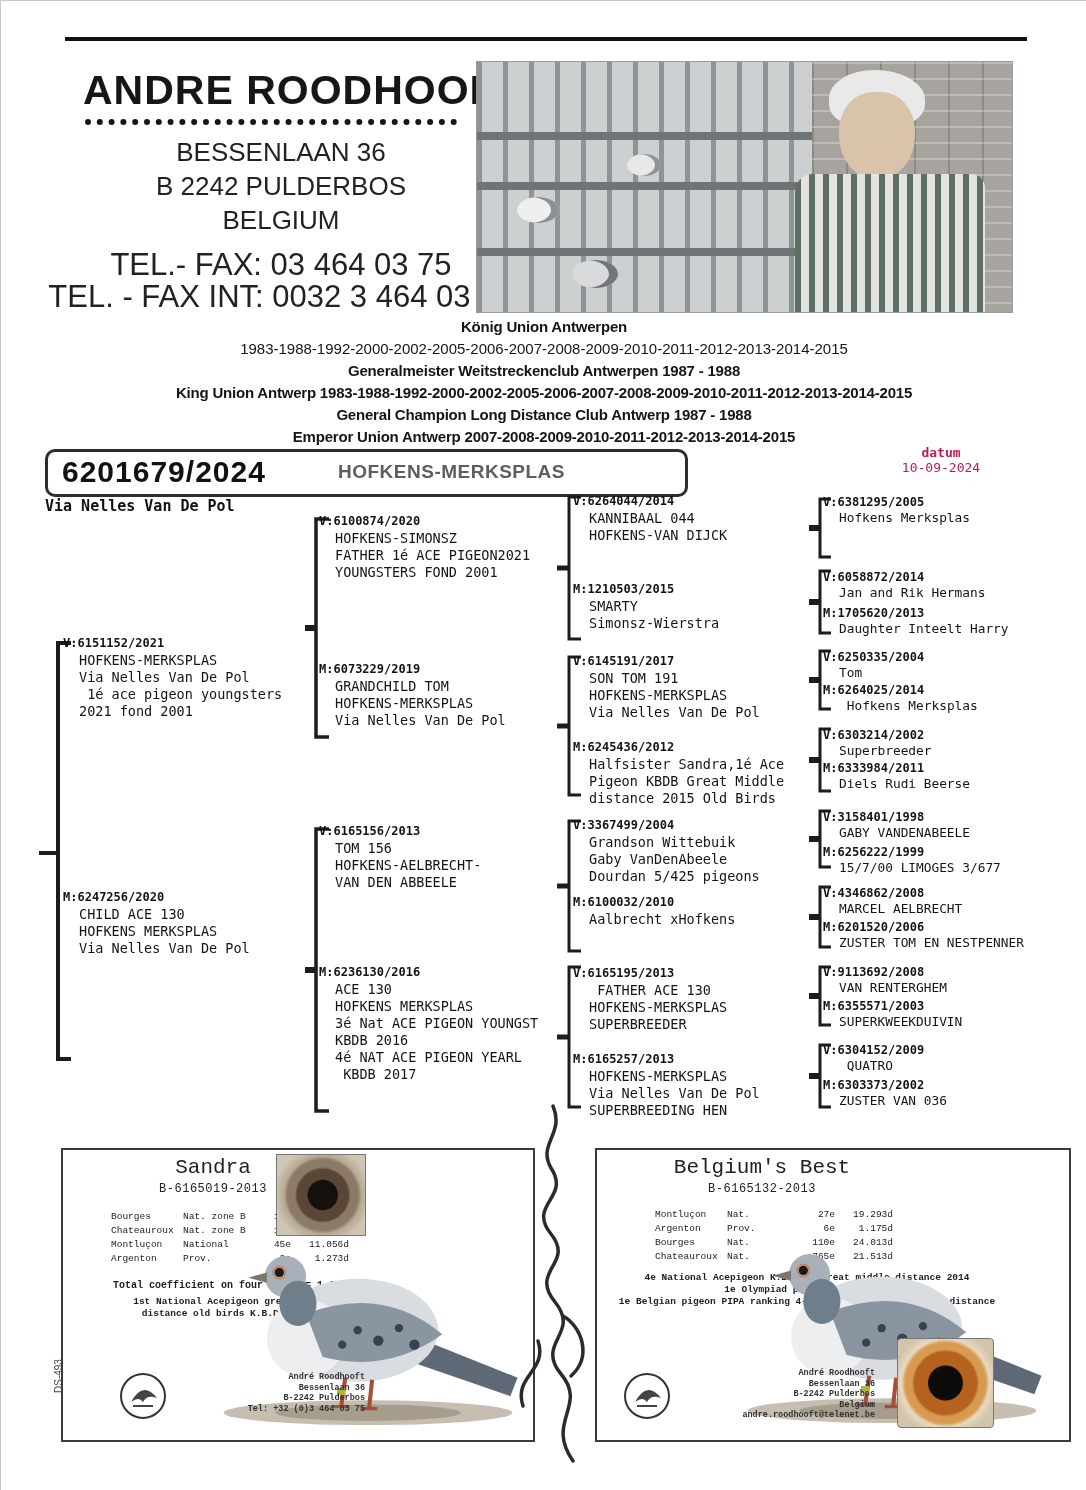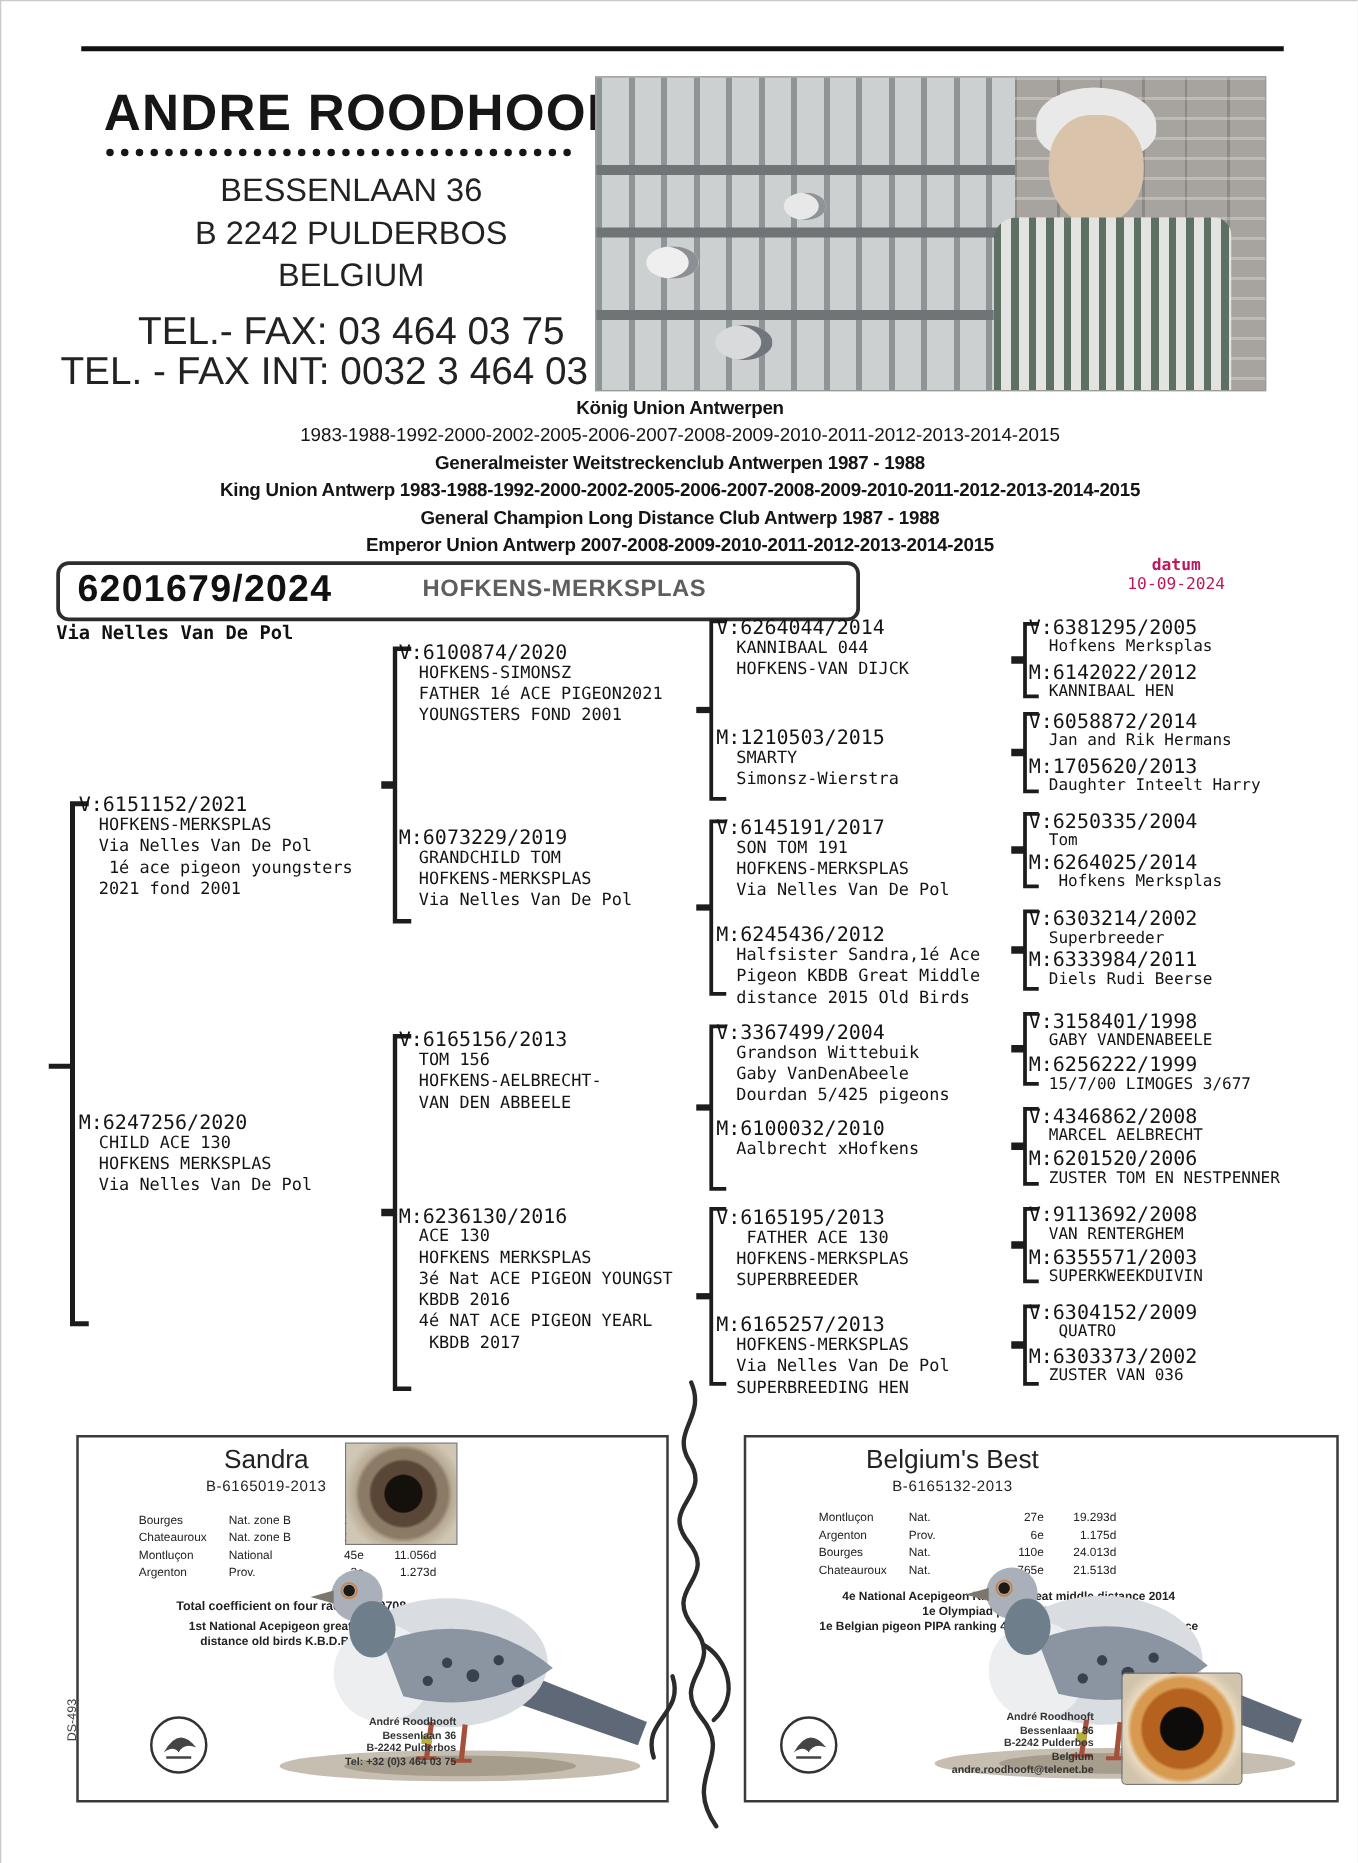--- a/index.html
+++ b/index.html
@@ -31,26 +31,26 @@
   
   .ringbox{position:absolute;left:44px;top:448px;width:602px;height:42px;border:3px solid #2d2d2d;border-radius:10px;padding-left:35px;}
   .ringnum{position:absolute;left:14px;top:3px;font-size:30px;font-weight:800;letter-spacing:1px;color:#111;}
   .strain{position:absolute;left:290px;top:9px;font-size:19px;font-weight:700;color:#5e5e5e;letter-spacing:.5px;}
   .datum{position:absolute;left:860px;top:444px;width:160px;text-align:center;
      font-family:"DejaVu Sans Mono",monospace;font-size:13px;color:#be185d;}
   .datum .lbl{font-weight:700;}
   .via{position:absolute;left:44px;top:496px;font-family:"DejaVu Sans Mono",monospace;font-size:15px;font-weight:600;color:#111;}
   
   .pb{position:absolute;font-family:"DejaVu Sans Mono",monospace;font-size:13.5px;line-height:17px;color:#141414;width:256px;}
-  .pb .hd{font-weight:400;font-size:16px;white-space:pre;}
+  .pb .hd{font-weight:700;font-size:12px;white-space:pre;}
   .pb .ln{margin-left:16px;white-space:pre-wrap;}
   .pb.g4{font-size:12.8px;line-height:16px;width:262px;}
   .treelines{position:absolute;left:0;top:0;}
   
-  .card{position:absolute;top:1147px;height:290px;border:2px solid #3a3a3a;background:#fff;}
+  .card{position:absolute;top:1147px;height:290px;border:2px solid #3a3a3a;background:#fff;font-family:Liberation Mono, monospace;}
   .card .ct{position:absolute;top:6px;text-align:center;font-size:21px;color:#222;}
   .card .cr{position:absolute;top:32px;text-align:center;font-size:12px;color:#222;letter-spacing:.5px;}
   .rt{position:absolute;font-size:9.5px;line-height:14px;color:#222;}
   .rt .row{display:grid;grid-template-columns:72px 72px 36px 58px;}
   .rt .c3,.rt .c4{text-align:right;}
   .coef{position:absolute;text-align:center;font-size:10px;font-weight:700;color:#222;}
   .cach{position:absolute;text-align:center;font-size:9.5px;font-weight:700;color:#222;white-space:pre-line;line-height:12px;}
   .cfoot{position:absolute;text-align:right;font-size:8.5px;font-weight:700;color:#333;white-space:pre-line;line-height:10.5px;}
   .eye{position:absolute;border:1px solid #777;}
   .pigeon{position:absolute;}
@@ -223,24 +223,20 @@
     <div class="hd"><span>M:</span><span>6165257/2013</span></div>
     <div class="ln">HOFKENS-MERKSPLAS
 Via Nelles Van De Pol
 SUPERBREEDING HEN</div>
   </div>
 
   <div class="pb g4" style="left:822px;top:493px">
     <div class="hd"><span>V:</span><span>6381295/2005</span></div>
     <div class="ln">Hofkens Merksplas</div>
   </div>
-  <div class="pb g4" style="left:822px;top:529px">
-    <div class="hd"><span>M:</span><span>6142022/2012</span></div>
-    <div class="ln">KANNIBAAL HEN</div>
-  </div>
   <div class="pb g4" style="left:822px;top:568px">
     <div class="hd"><span>V:</span><span>6058872/2014</span></div>
     <div class="ln">Jan and Rik Hermans</div>
   </div>
   <div class="pb g4" style="left:822px;top:604px">
     <div class="hd"><span>M:</span><span>1705620/2013</span></div>
     <div class="ln">Daughter Inteelt Harry</div>
   </div>
   <div class="pb g4" style="left:822px;top:648px">
     <div class="hd"><span>V:</span><span>6250335/2004</span></div>

